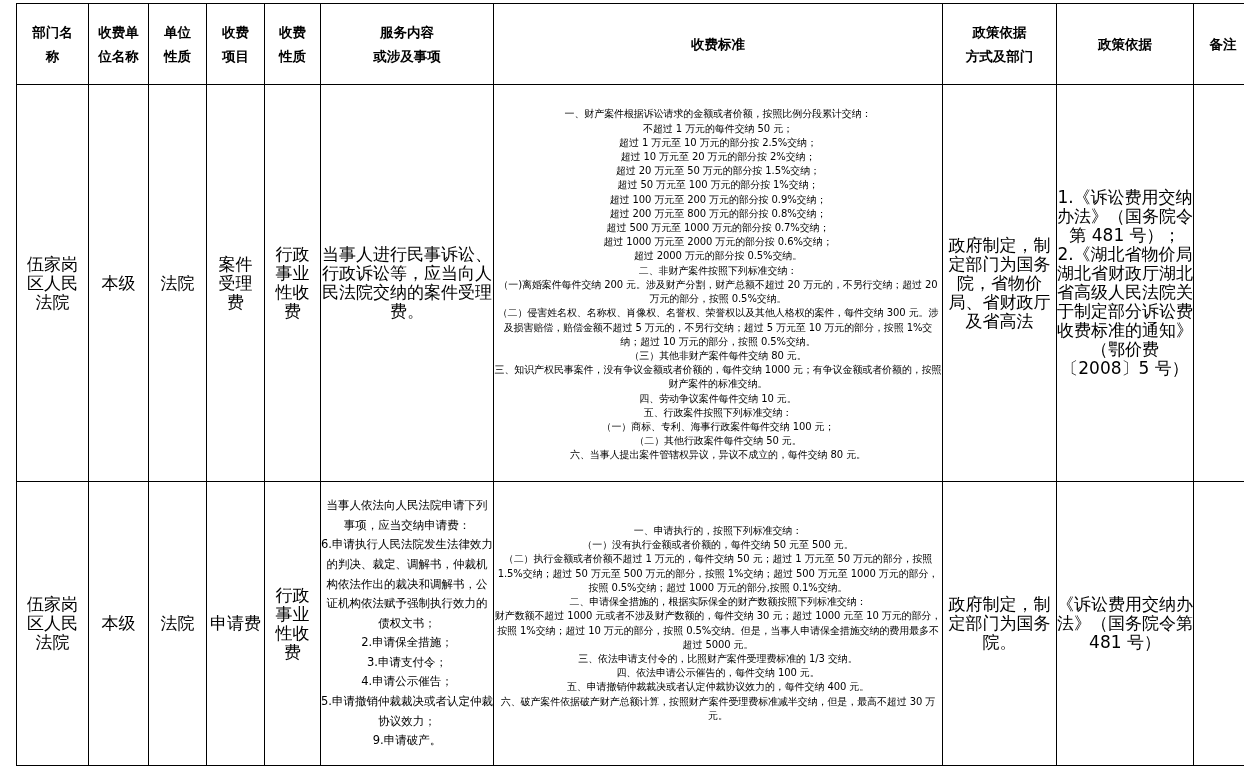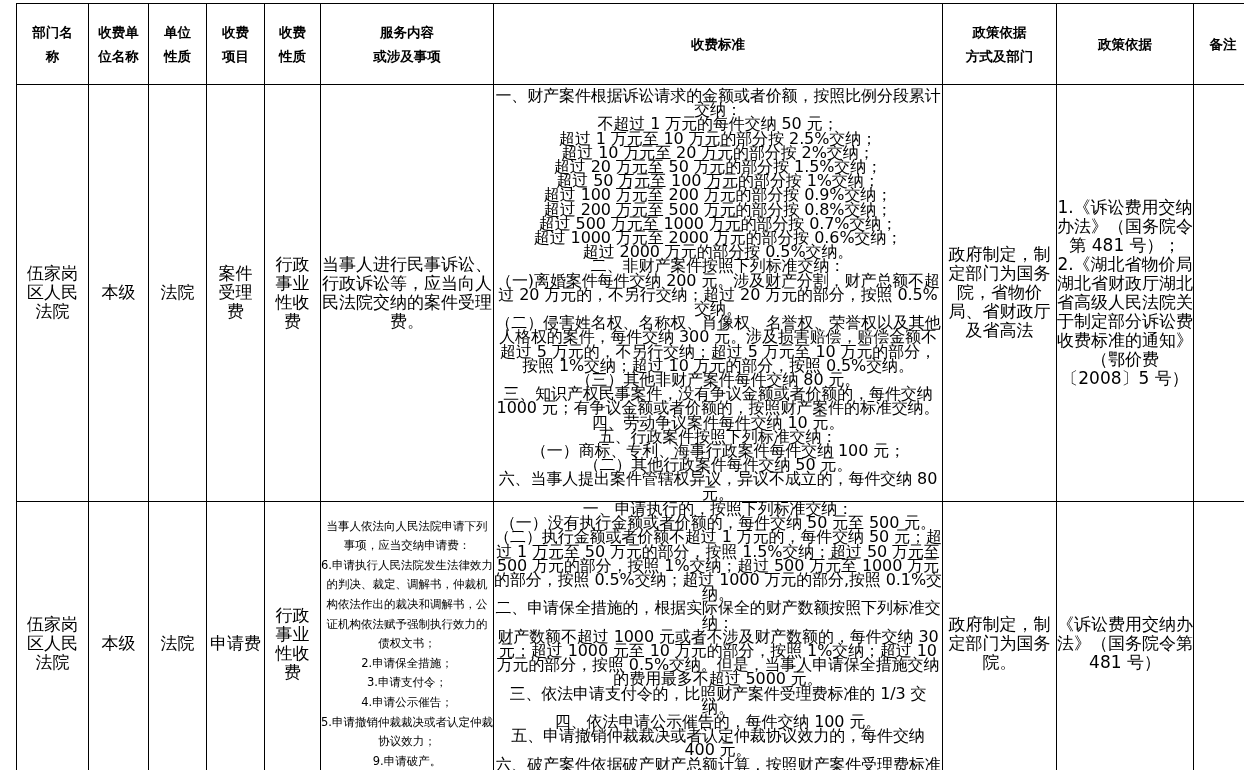--- a/index.html
+++ b/index.html
@@ -4,21 +4,21 @@
 <style>
   html, body { margin: 0; padding: 0; background: #ffffff; }
   body { width: 1244px; height: 770px; overflow: hidden; position: relative;
          font-family: "DejaVu Sans", "Liberation Sans", sans-serif; color: #000; }
   table.fee-table { position: absolute; left: 16px; top: 3px; border-collapse: collapse;
          table-layout: fixed; width: 1236px; }
   table.fee-table td, table.fee-table th { border: 1.3px solid #000; padding: 0; vertical-align: middle; text-align: center; }
   th { font-weight: bold; font-size: 13.5px; line-height: 24px; height: 80px; }
   td { font-size: 17px; line-height: 19px; }
   td.lefttxt { text-align: left; padding: 0 5px; }
-  td.std { text-align: left; vertical-align: middle; padding: 0 4px; font-size: 16px; line-height: 14.2px; letter-spacing: -0.1px; }
+  td.std { text-align: left; vertical-align: middle; padding: 0 4px; font-size: 10px; line-height: 14.2px; letter-spacing: -0.1px; }
   td.svc2 { text-align: left; padding: 0 5px; line-height: 19.6px; font-size: 11.5px; vertical-align: top; padding-top: 4px; margin-left: 20px; }
   td.center-txt { padding: 0 4px; }
   .line { display: block; white-space: pre-wrap; }
   .row1 td { height: 392px; }
   .row2 td { height: 283px; }
   .row1 td.std { padding-top: 4px; }
 </style>
 </head>
 <body>
 
@@ -60,21 +60,21 @@
       <td><span style="display:inline-block;width:40px">行政事业性收费</span></td>
       <td class="lefttxt"><span>当事人进行民事诉讼、行政诉讼等，应当向人民法院交纳的案件受理费。</span></td>
       <td class="std">
         <span class="line">一、财产案件根据诉讼请求的金额或者价额，按照比例分段累计交纳：</span>
         <span class="line">不超过 1 万元的每件交纳 50 元；</span>
         <span class="line">超过 1 万元至 10 万元的部分按 2.5%交纳；</span>
         <span class="line">超过 10 万元至 20 万元的部分按 2%交纳；</span>
         <span class="line">超过 20 万元至 50 万元的部分按 1.5%交纳；</span>
         <span class="line">超过 50 万元至 100 万元的部分按 1%交纳；</span>
         <span class="line">超过 100 万元至 200 万元的部分按 0.9%交纳；</span>
-        <span class="line">超过 200 万元至 500 万元的部分按 0.8%交纳；</span>
+        <span class="line">超过 200 万元至 800 万元的部分按 0.8%交纳；</span>
         <span class="line">超过 500 万元至 1000 万元的部分按 0.7%交纳；</span>
         <span class="line">超过 1000 万元至 2000 万元的部分按 0.6%交纳；</span>
         <span class="line">超过 2000 万元的部分按 0.5%交纳。</span>
         <span class="line">二、非财产案件按照下列标准交纳：</span>
         <span class="line">（一)离婚案件每件交纳 200 元。涉及财产分割，财产总额不超过 20 万元的，不另行交纳；超过 20 万元的部分，按照 0.5%交纳。</span>
         <span class="line">（二）侵害姓名权、名称权、肖像权、名誉权、荣誉权以及其他人格权的案件，每件交纳 300 元。涉及损害赔偿，赔偿金额不超过 5 万元的，不另行交纳；超过 5 万元至 10 万元的部分，按照 1%交纳；超过 10 万元的部分，按照 0.5%交纳。</span>
         <span class="line">（三）其他非财产案件每件交纳 80 元。</span>
         <span class="line">三、知识产权民事案件，没有争议金额或者价额的，每件交纳 1000 元；有争议金额或者价额的，按照财产案件的标准交纳。</span>
         <span class="line">四、劳动争议案件每件交纳 10 元。</span>
         <span class="line">五、行政案件按照下列标准交纳：</span>

